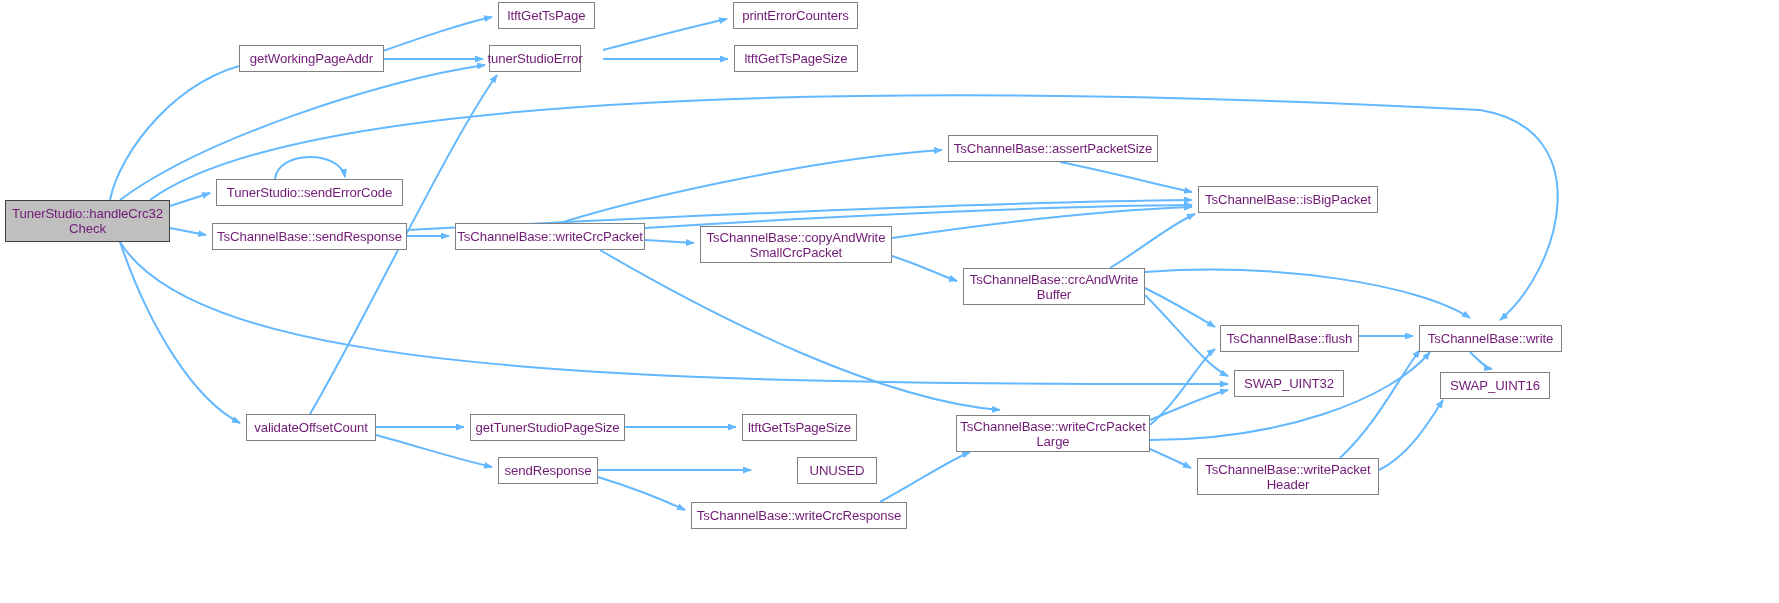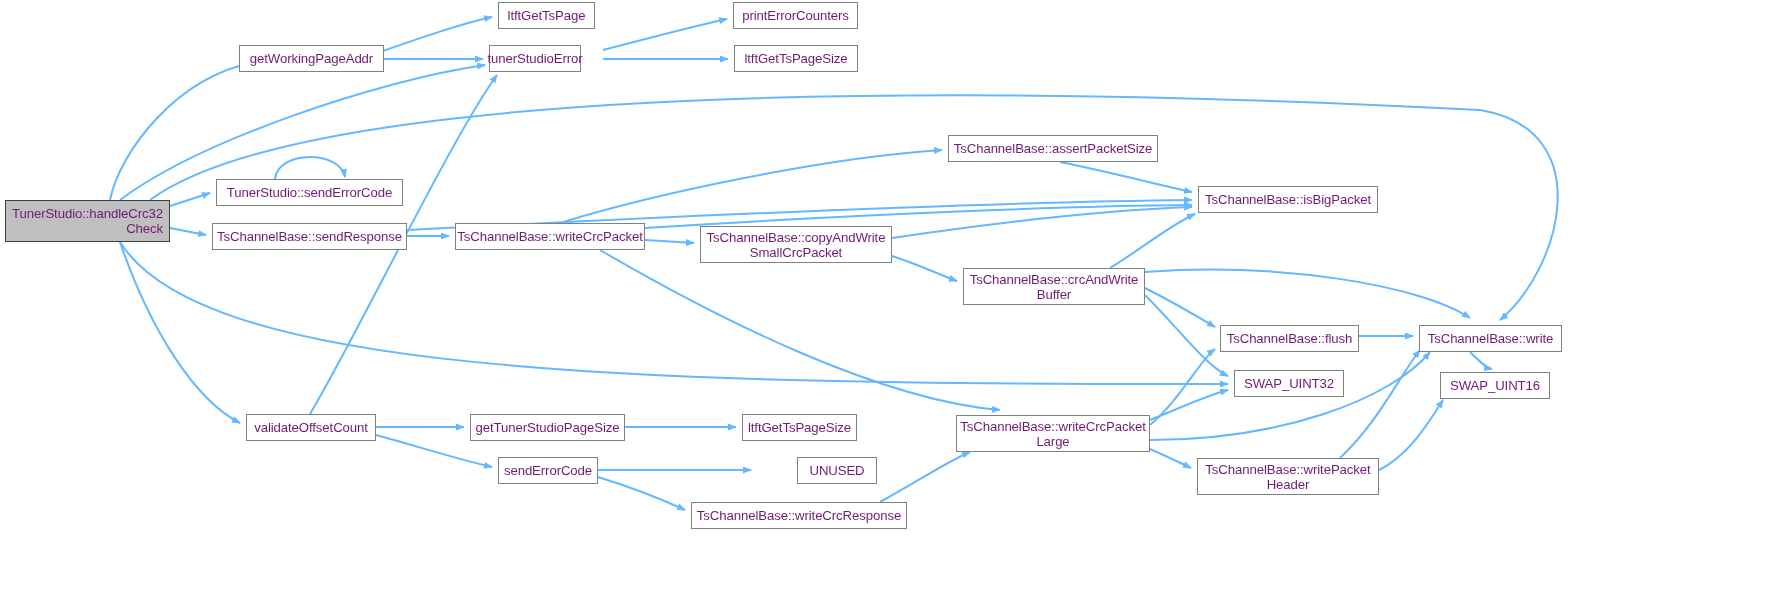--- a/index.html
+++ b/index.html
@@ -92,21 +92,21 @@
         <path d="M 1150,425 C 1180,400 1200,360 1215,349" marker-end="url(#arrow)" stroke="#63b8ff"></path>
         <path d="M 1150,420 C 1180,408 1205,396 1228,390" marker-end="url(#arrow)" stroke="#63b8ff"></path>
         <path d="M 1150,449 C 1170,458 1185,465 1191,468" marker-end="url(#arrow)" stroke="#63b8ff"></path>
         <path d="M 1150,440 C 1280,440 1390,400 1430,352" marker-end="url(#arrow)" stroke="#63b8ff"></path>
         <path d="M 1379,470 C 1410,455 1430,420 1443,400" marker-end="url(#arrow)" stroke="#63b8ff"></path>
         <path d="M 1340,458 C 1380,420 1400,375 1420,350" marker-end="url(#arrow)" stroke="#63b8ff"></path>
         <path d="M 1470,352 C 1478,360 1486,368 1492,369" marker-end="url(#arrow)" stroke="#63b8ff"></path>
       </g>
   </svg>
   <div id="node-layer">
-      <div class="node root" style="left: 5px; top: 200px; width: 165px; height: 42px; text-align: right;">TunerStudio::handleCrc32
+      <div class="node root" style="left: 5px; top: 200px; width: 165px; height: 42px;">TunerStudio::handleCrc32
 Check</div>
       <div class="node" style="left: 239px; top: 45px; width: 145px; height: 27px;">getWorkingPageAddr</div>
       <div class="node" style="left: 498px; top: 2px; width: 97px; height: 27px;">ltftGetTsPage</div>
       <div class="node" style="left: 489px; top: 45px; width: 92px; height: 27px;">tunerStudioError</div>
       <div class="node" style="left: 733px; top: 2px; width: 125px; height: 27px;">printErrorCounters</div>
       <div class="node" style="left: 734px; top: 45px; width: 124px; height: 27px;">ltftGetTsPageSize</div>
       <div class="node" style="left: 216px; top: 179px; width: 187px; height: 27px;">TunerStudio::sendErrorCode</div>
       <div class="node" style="left: 212px; top: 223px; width: 195px; height: 27px;">TsChannelBase::sendResponse</div>
       <div class="node" style="left: 455px; top: 223px; width: 190px; height: 27px;">TsChannelBase::writeCrcPacket</div>
       <div class="node" style="left: 700px; top: 226px; width: 192px; height: 37px;">TsChannelBase::copyAndWrite
@@ -115,21 +115,21 @@
       <div class="node" style="left: 1198px; top: 186px; width: 180px; height: 27px;">TsChannelBase::isBigPacket</div>
       <div class="node" style="left: 963px; top: 268px; width: 182px; height: 37px;">TsChannelBase::crcAndWrite
 Buffer</div>
       <div class="node" style="left: 1220px; top: 325px; width: 139px; height: 27px;">TsChannelBase::flush</div>
       <div class="node" style="left: 1419px; top: 325px; width: 143px; height: 27px;">TsChannelBase::write</div>
       <div class="node" style="left: 1234px; top: 370px; width: 110px; height: 27px;">SWAP_UINT32</div>
       <div class="node" style="left: 1440px; top: 372px; width: 110px; height: 27px;">SWAP_UINT16</div>
       <div class="node" style="left: 246px; top: 414px; width: 130px; height: 27px;">validateOffsetCount</div>
       <div class="node" style="left: 470px; top: 414px; width: 155px; height: 27px;">getTunerStudioPageSize</div>
       <div class="node" style="left: 742px; top: 414px; width: 115px; height: 27px;">ltftGetTsPageSize</div>
-      <div class="node" style="left: 498px; top: 457px; width: 100px; height: 27px;">sendErrorCode</div>
+      <div class="node" style="left: 498px; top: 457px; width: 100px; height: 27px;">sendResponse</div>
       <div class="node" style="left: 757px; top: 457px; width: 80px; height: 27px; margin-left: 40px;">UNUSED</div>
       <div class="node" style="left: 691px; top: 502px; width: 216px; height: 27px;">TsChannelBase::writeCrcResponse</div>
       <div class="node" style="left: 956px; top: 415px; width: 194px; height: 37px;">TsChannelBase::writeCrcPacket
 Large</div>
       <div class="node" style="left: 1197px; top: 458px; width: 182px; height: 37px;">TsChannelBase::writePacket
 Header</div>
     </div>
 </div>
 
 </body></html>

